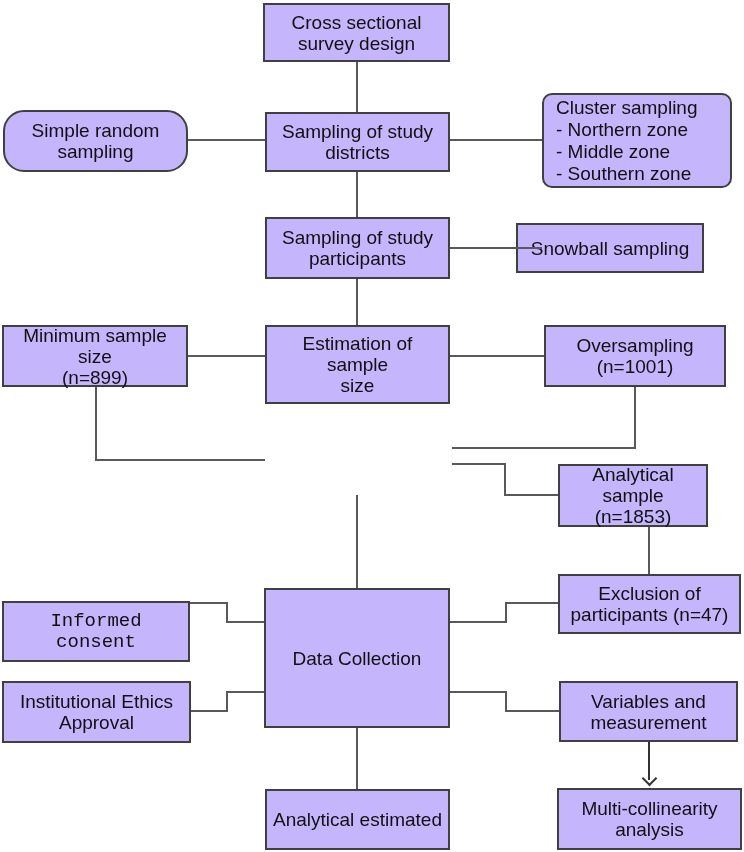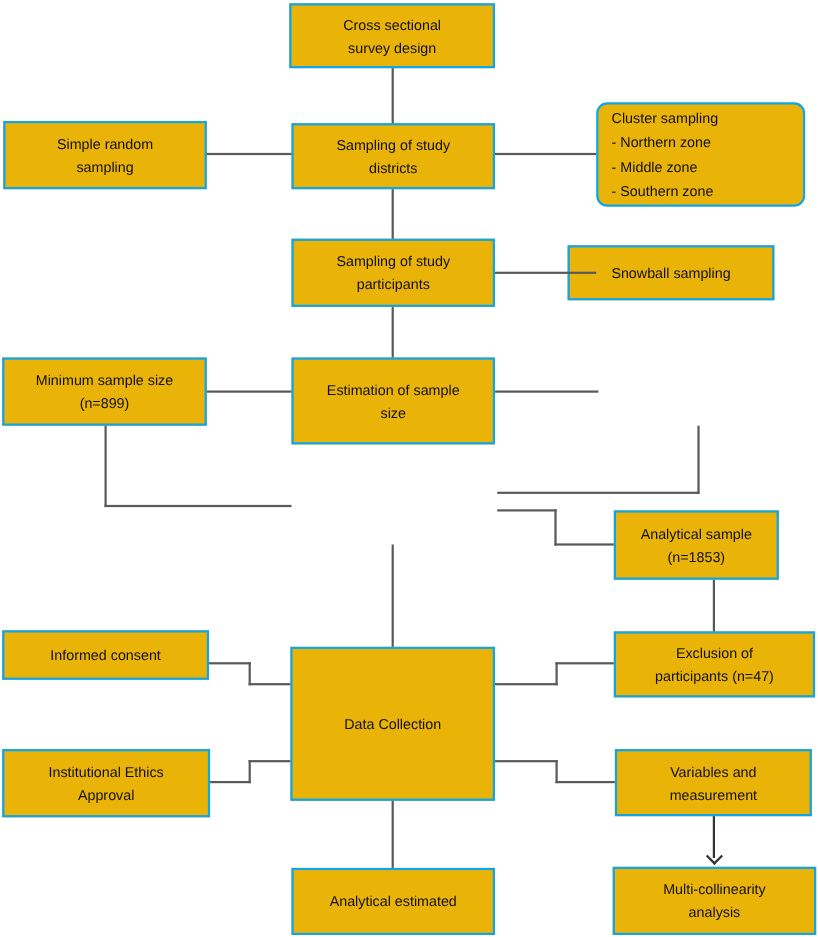--- a/index.html
+++ b/index.html
@@ -8,28 +8,28 @@
     width: 744px;
     height: 852px;
     background: #ffffff;
     font-family: "Liberation Sans", sans-serif;
     color: #111111;
     overflow: hidden;
   }
   .node {
     position: absolute;
     box-sizing: border-box;
-    border: 2px solid #0ea5e9;
-    background: #eab308;
+    border: 2px solid #404040;
+    background: #c4b5fd;
     display: flex;
     align-items: center;
     justify-content: center;
     text-align: center;
     white-space: pre-line;
-    font-size: 13px;
+    font-size: 19px;
     line-height: 21px;
     padding: 0 3px;
   }
   .node--left {
     justify-content: flex-start;
     text-align: left;
     padding-left: 12px;
     padding-right: 2px;
     line-height: 22px;
   }
@@ -48,38 +48,40 @@
     background: transparent;
   }
 </style>
 </head>
 <body>
 
 <div class="canvas">
 
   <div class="node" style="left:263px; top:3px;   width:187px; height:59px;">Cross sectional
 survey design</div>
-  <div class="node" style="left:3px;   top:110px; width:185px; height:62px;">Simple random
+  <div class="node" style="left:3px;   top:110px; width:185px; height:62px;border-radius:21px;">Simple random
 sampling</div>
   <div class="node" style="left:265px; top:112px; width:185px; height:60px;">Sampling of study
 districts</div>
   <div class="node node--left" style="left:542px; top:93px; width:190px; height:95px;border-radius:10px;">Cluster sampling
 - Northern zone
 - Middle zone
 - Southern zone</div>
   <div class="node" style="left:265px; top:217px; width:185px; height:62px;">Sampling of study
 participants</div>
   <div class="node" style="left:516px; top:223px; width:188px; height:50px;">Snowball sampling</div>
   <div class="node" style="left:2px;   top:325px; width:186px; height:62px;">Minimum sample size
 (n=899)</div>
   <div class="node" style="left:265px; top:325px; width:185px; height:79px;">Estimation of sample
 size</div>
+  <div class="node" style="left:544px; top:325px; width:182px; height:62px;">Oversampling
+(n=1001)</div>
   <div class="node" style="left:558px; top:464px; width:150px; height:63px;">Analytical sample
 (n=1853)</div>
-  <div class="node" style="left:2px;   top:573px; width:188px; height:45px;">Informed consent</div>
+  <div class="node" style="left:2px;   top:601px; width:188px; height:61px;font-family:Liberation Mono, monospace;">Informed consent</div>
   <div class="node" style="left:264px; top:588px; width:186px; height:140px;">Data Collection</div>
   <div class="node" style="left:558px; top:574px; width:183px; height:60px;">Exclusion of
 participants (n=47)</div>
   <div class="node" style="left:2px;   top:681px; width:189px; height:62px;">Institutional Ethics
 Approval</div>
   <div class="node" style="left:559px; top:681px; width:179px; height:61px;">Variables and
 measurement</div>
   <div class="node" style="left:265px; top:789px; width:185px; height:61px;">Analytical estimated</div>
   <div class="node" style="left:557px; top:788px; width:185px; height:62px;">Multi-collinearity
 analysis</div>

